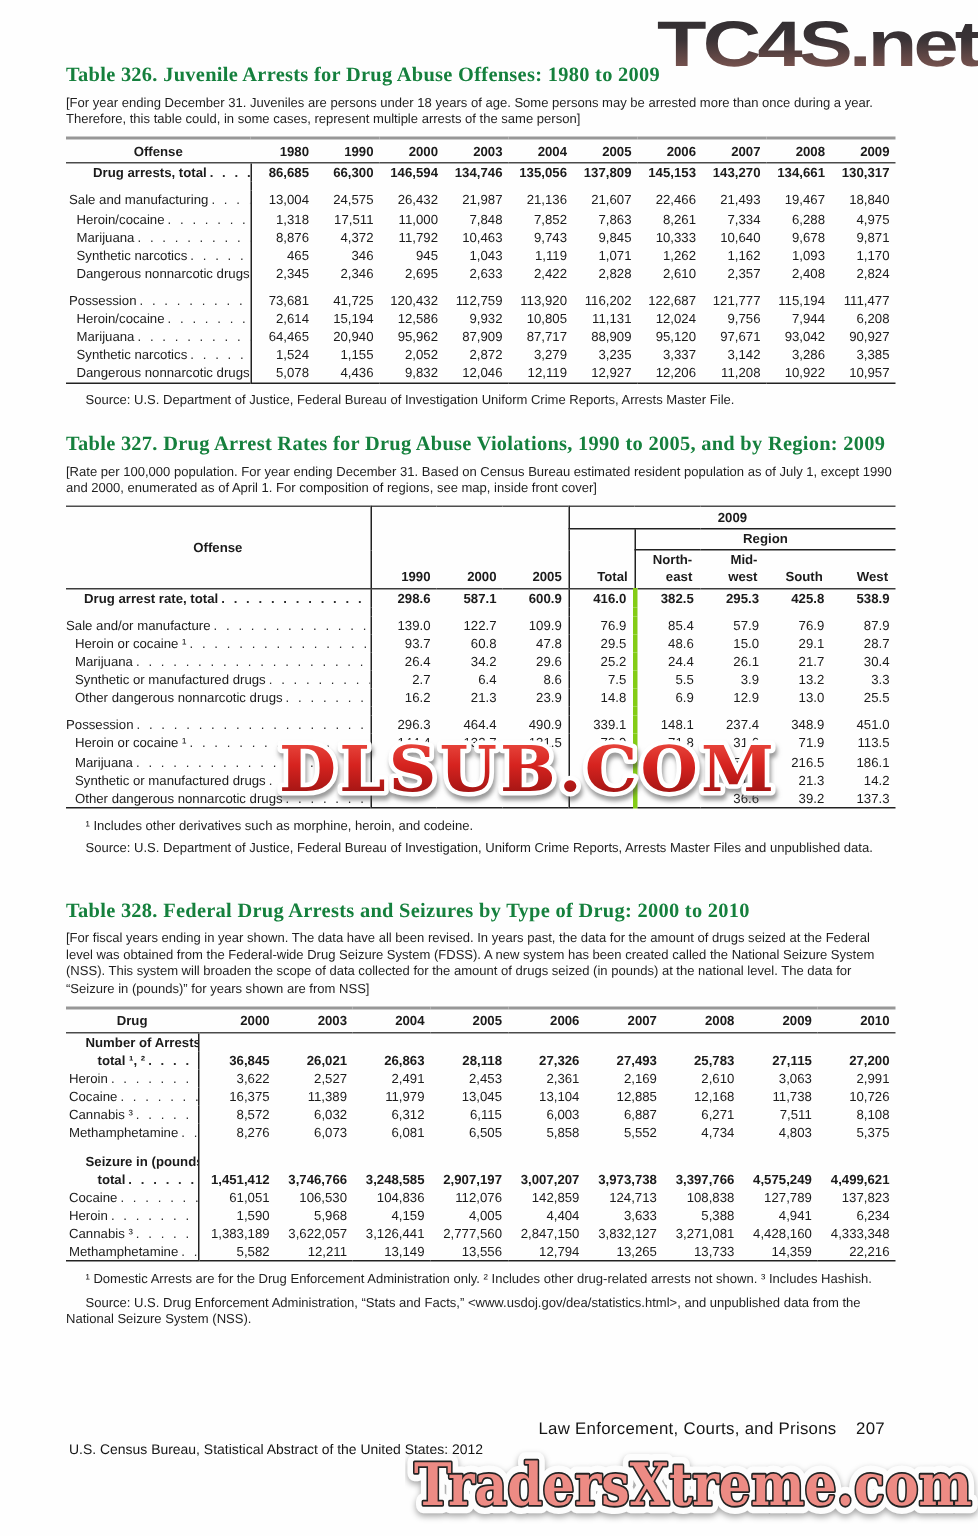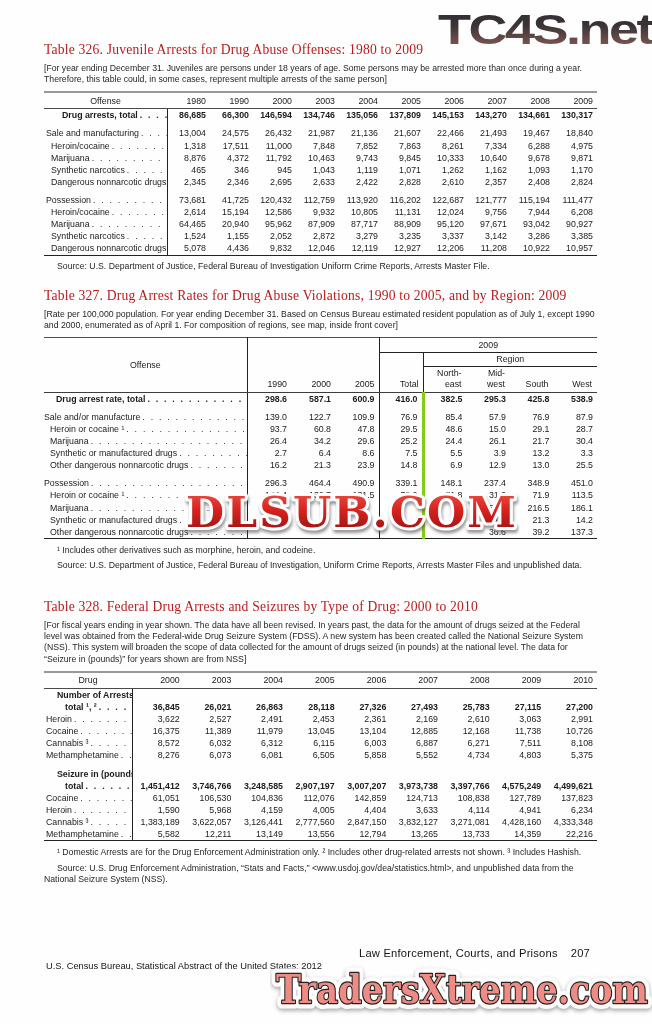--- a/index.html
+++ b/index.html
@@ -3,29 +3,29 @@
 <meta charset="utf-8">
 <style>
   *{box-sizing:border-box}
   html,body{margin:0;padding:0;background:#e8e8e8}
   .page{position:relative;width:652px;height:1024px;margin:0 auto;background:#fefefe;
         font-family:"Liberation Sans",sans-serif;color:#1b1b1b;overflow:hidden}
   .sec{position:absolute;left:44px;width:553px}
   #sec326{top:42px}
   #sec327{top:288px}
   #sec328{top:599px}
-  .ttl{font-family:"Liberation Serif",serif;font-weight:400;font-size:13.6px;line-height:1.22;
-       letter-spacing:.2px;margin:0 0 4px;color:#b91c1c}
+  .ttl{font-family:"Liberation Serif",serif;font-weight:700;font-size:13.6px;line-height:1.22;
+       letter-spacing:.2px;margin:0 0 4px;color:#15803d}
   .note{font-size:8.7px;line-height:1.3;margin:0 0 6px;color:#1f1f1f}
   .src,.fn{font-size:8.7px;line-height:1.32;margin:5px 0 0;text-indent:13px;color:#1f1f1f}
   .fn{margin-top:6px}
   .fn + .src{margin-top:4px}
 
   table{border-collapse:collapse;table-layout:fixed;width:553px;font-size:8.8px;line-height:1.15}
-  th{font-weight:400;padding:0}
+  th{font-weight:700;padding:0}
   td{padding:0}
   .tbl{border-bottom:1.4px solid #222;margin-top:2px}
   #tbl326,#tbl328{border-top:2px solid #979797}
   #tbl327{border-top:1.5px solid #4d4d4d}
   #tbl326 thead th,#tbl328 thead th{border-bottom:1.8px solid #4a4a4a;padding:2.4px 4px 2.6px 0}
   .oh{text-align:center;padding-right:0!important}
   .yh{text-align:right}
   .lc{border-right:1px solid #222;overflow:hidden;white-space:nowrap}
   .lw{display:flex;align-items:center}
   .lbl{white-space:nowrap}
@@ -683,21 +683,21 @@
                 <span class="lbl">Heroin</span>
                 <span class="dots">. . . . . . . . . . . . . . . . . . . . . . . . . . . . . . . . . . . . . . . . . . . . . . . . . . . . . . . . . . . . . . . . . . . . . . . . . . . . . . . . </span>
               </span>
             </td>
             <td class="v">1,590</td>
             <td class="v">5,968</td>
             <td class="v">4,159</td>
             <td class="v">4,005</td>
             <td class="v">4,404</td>
             <td class="v">3,633</td>
-            <td class="v">4,114</td>
+            <td class="v">5,388</td>
             <td class="v">4,941</td>
             <td class="v">6,234</td>
           </tr>
           <tr>
             <td class="lc">
               <span class="lw" style="padding-left:2px">
                 <span class="lbl">Cannabis ³</span>
                 <span class="dots">. . . . . . . . . . . . . . . . . . . . . . . . . . . . . . . . . . . . . . . . . . . . . . . . . . . . . . . . . . . . . . . . . . . . . . . . . . . . . . . . </span>
               </span>
             </td>

